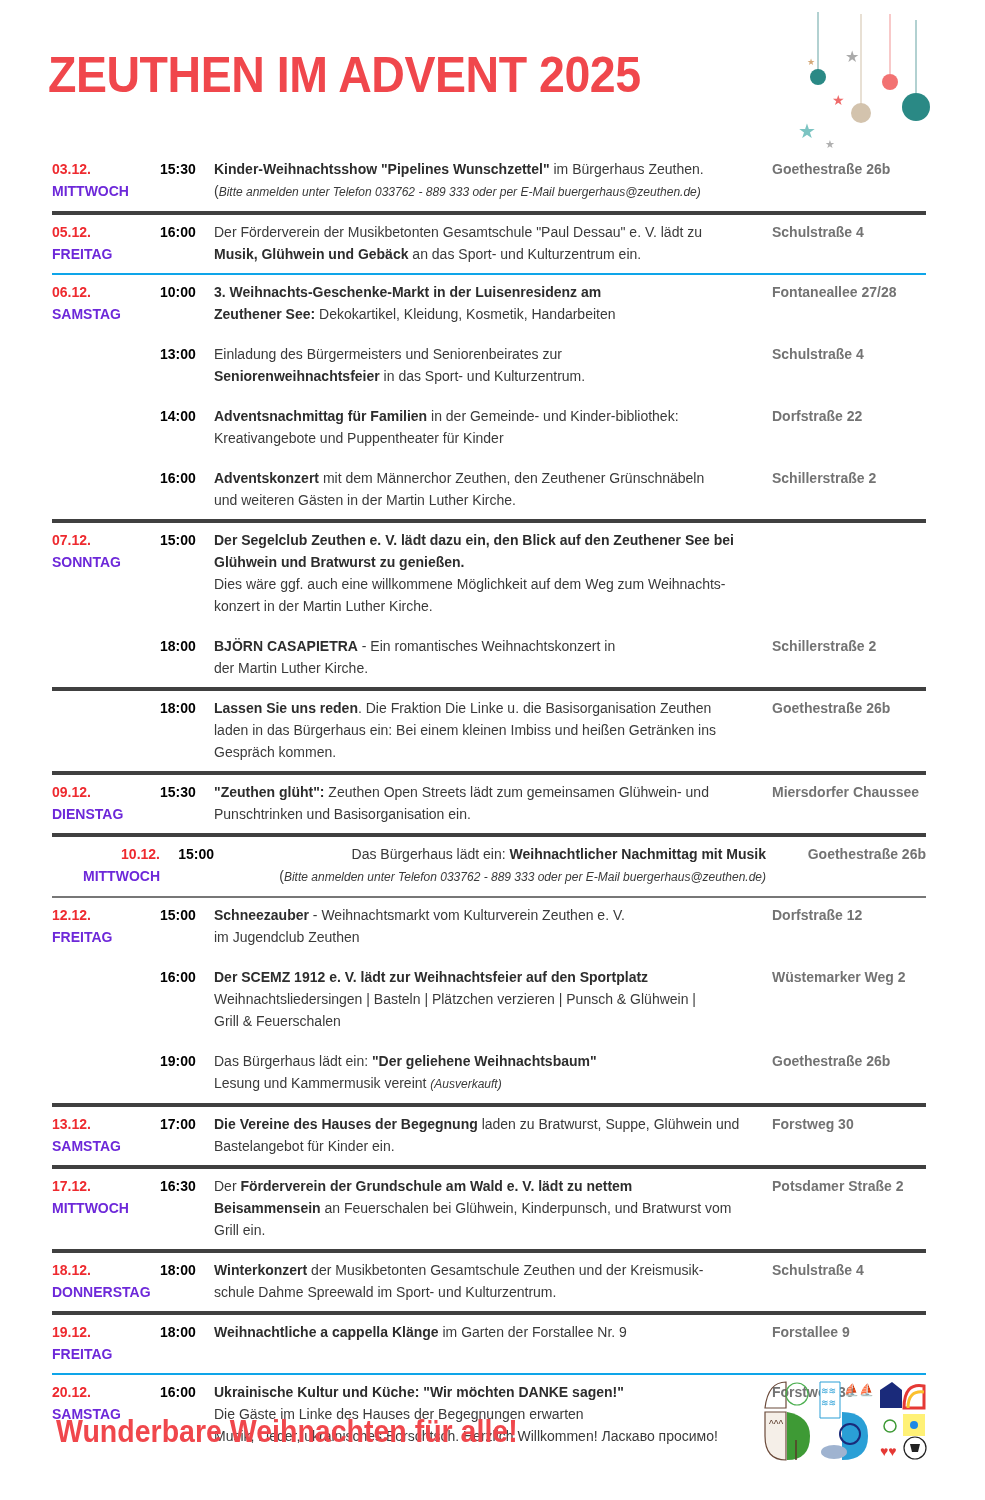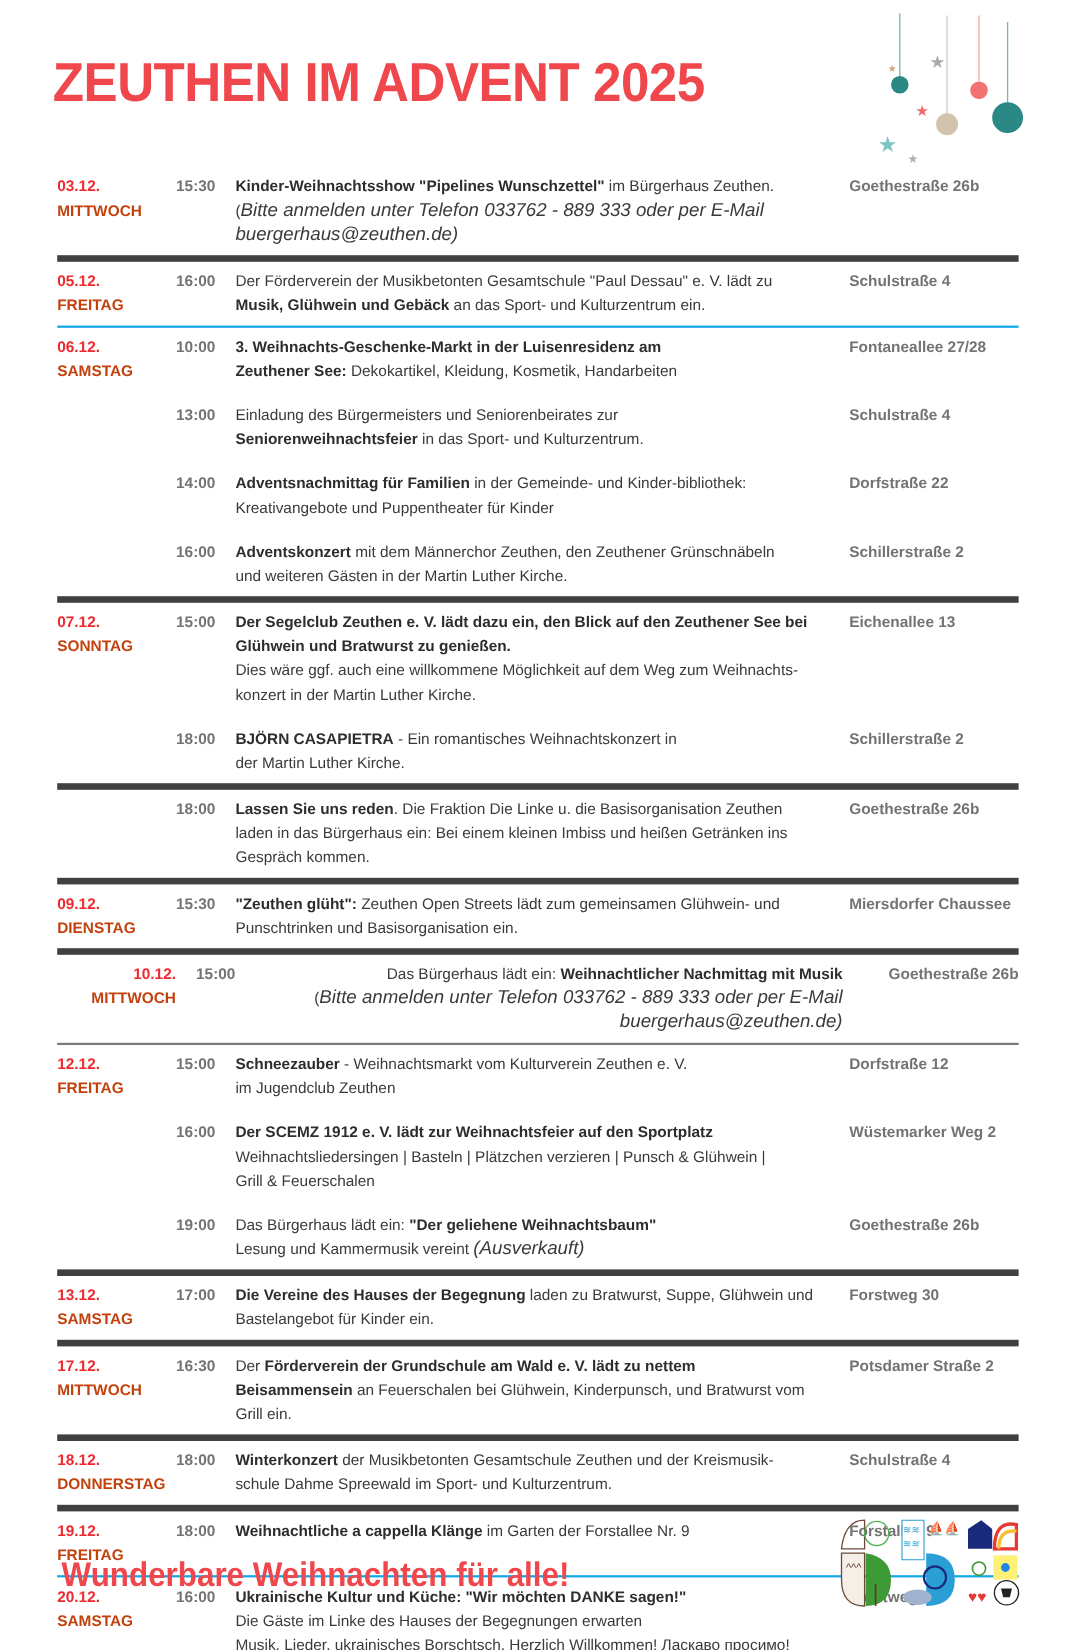--- a/index.html
+++ b/index.html
@@ -13,36 +13,36 @@
     transform: scaleX(0.93); transform-origin: left top;
   }
   .ornaments { position: absolute; left: 785px; top: 0; width: 160px; height: 150px; }
 
   .schedule { position: absolute; left: 52px; top: 152px; width: 874px; }
   .day {
     position: relative; display: grid;
     grid-template-columns: 108px 54px 558px 154px;
     padding: 6px 0 8px 0;
   }
-  .day.sep-black { border-bottom: 6px solid #404040; }
+  .day.sep-black { border-bottom: 4px solid #404040; }
   .day.sep-navy  { border-bottom: 2px solid #0ea5e9; }
   .day.sep-gray  { border-bottom: 2px solid #777777; text-align: right; }
   .day.sep-none  { border-bottom: none; }
 
   .date-col { grid-column: 1; font-size: 14px; font-weight: bold; line-height: 22px; }
   .date { color: #ee2a2f; display: block; }
-  .weekday { color: #c2410c; display: block; }
+  .weekday { color: #6d28d9; display: block; }
 
   .events { grid-column: 2 / span 3; }
   .event { display: grid; grid-template-columns: 54px 558px 154px; }
   .event + .event { margin-top: 18px; }
-  .time { color: #737373; font-weight: bold; font-size: 14px; line-height: 22px; }
+  .time { color: #000000; font-weight: bold; font-size: 14px; line-height: 22px; }
   .desc { font-size: 14px; line-height: 22px; color: #3a3a3a; padding-right: 6px; }
   .desc b { font-weight: bold; color: #2d2d2d; }
-  .desc .note { font-style: italic; font-size: 17px; }
+  .desc .note { font-style: italic; font-size: 12px; }
   .loc { color: #737373; font-weight: bold; font-size: 14px; line-height: 22px; }
 
   .footer {
     position: absolute; left: 56px; top: 1414px;
     font-family: "Liberation Sans", sans-serif; font-weight: bold;
     font-size: 31px; color: #f0474c;
     transform: scaleX(0.92); transform-origin: left top;
   }
   .logo { position: absolute; left: 760px; top: 1378px; width: 170px; height: 84px; }
 </style>
@@ -124,21 +124,20 @@
     </div>
     <div class="day sep-black">
       <div class="date-col">
         <span class="date">07.12.</span>
         <span class="weekday">SONNTAG</span>
       </div>
       <div class="events">
         <div class="event">
           <div class="time">15:00</div>
           <div class="desc"><b>Der Segelclub Zeuthen e. V. lädt dazu ein, den Blick auf den Zeuthener See bei</b><br><b>Glühwein und Bratwurst zu genießen.</b><br><span>Dies wäre ggf. auch eine willkommene Möglichkeit auf dem Weg zum Weihnachts-</span><br><span>konzert in der Martin Luther Kirche.</span></div>
-          <div class="loc">Eichenallee 13</div>
         </div>
         <div class="event">
           <div class="time">18:00</div>
           <div class="desc"><b>BJÖRN CASAPIETRA</b><span> - Ein romantisches Weihnachtskonzert in</span><br><span>der Martin Luther Kirche.</span></div>
           <div class="loc">Schillerstraße 2</div>
         </div>
       </div>
     </div>
     <div class="day sep-black">
       <div class="events">

